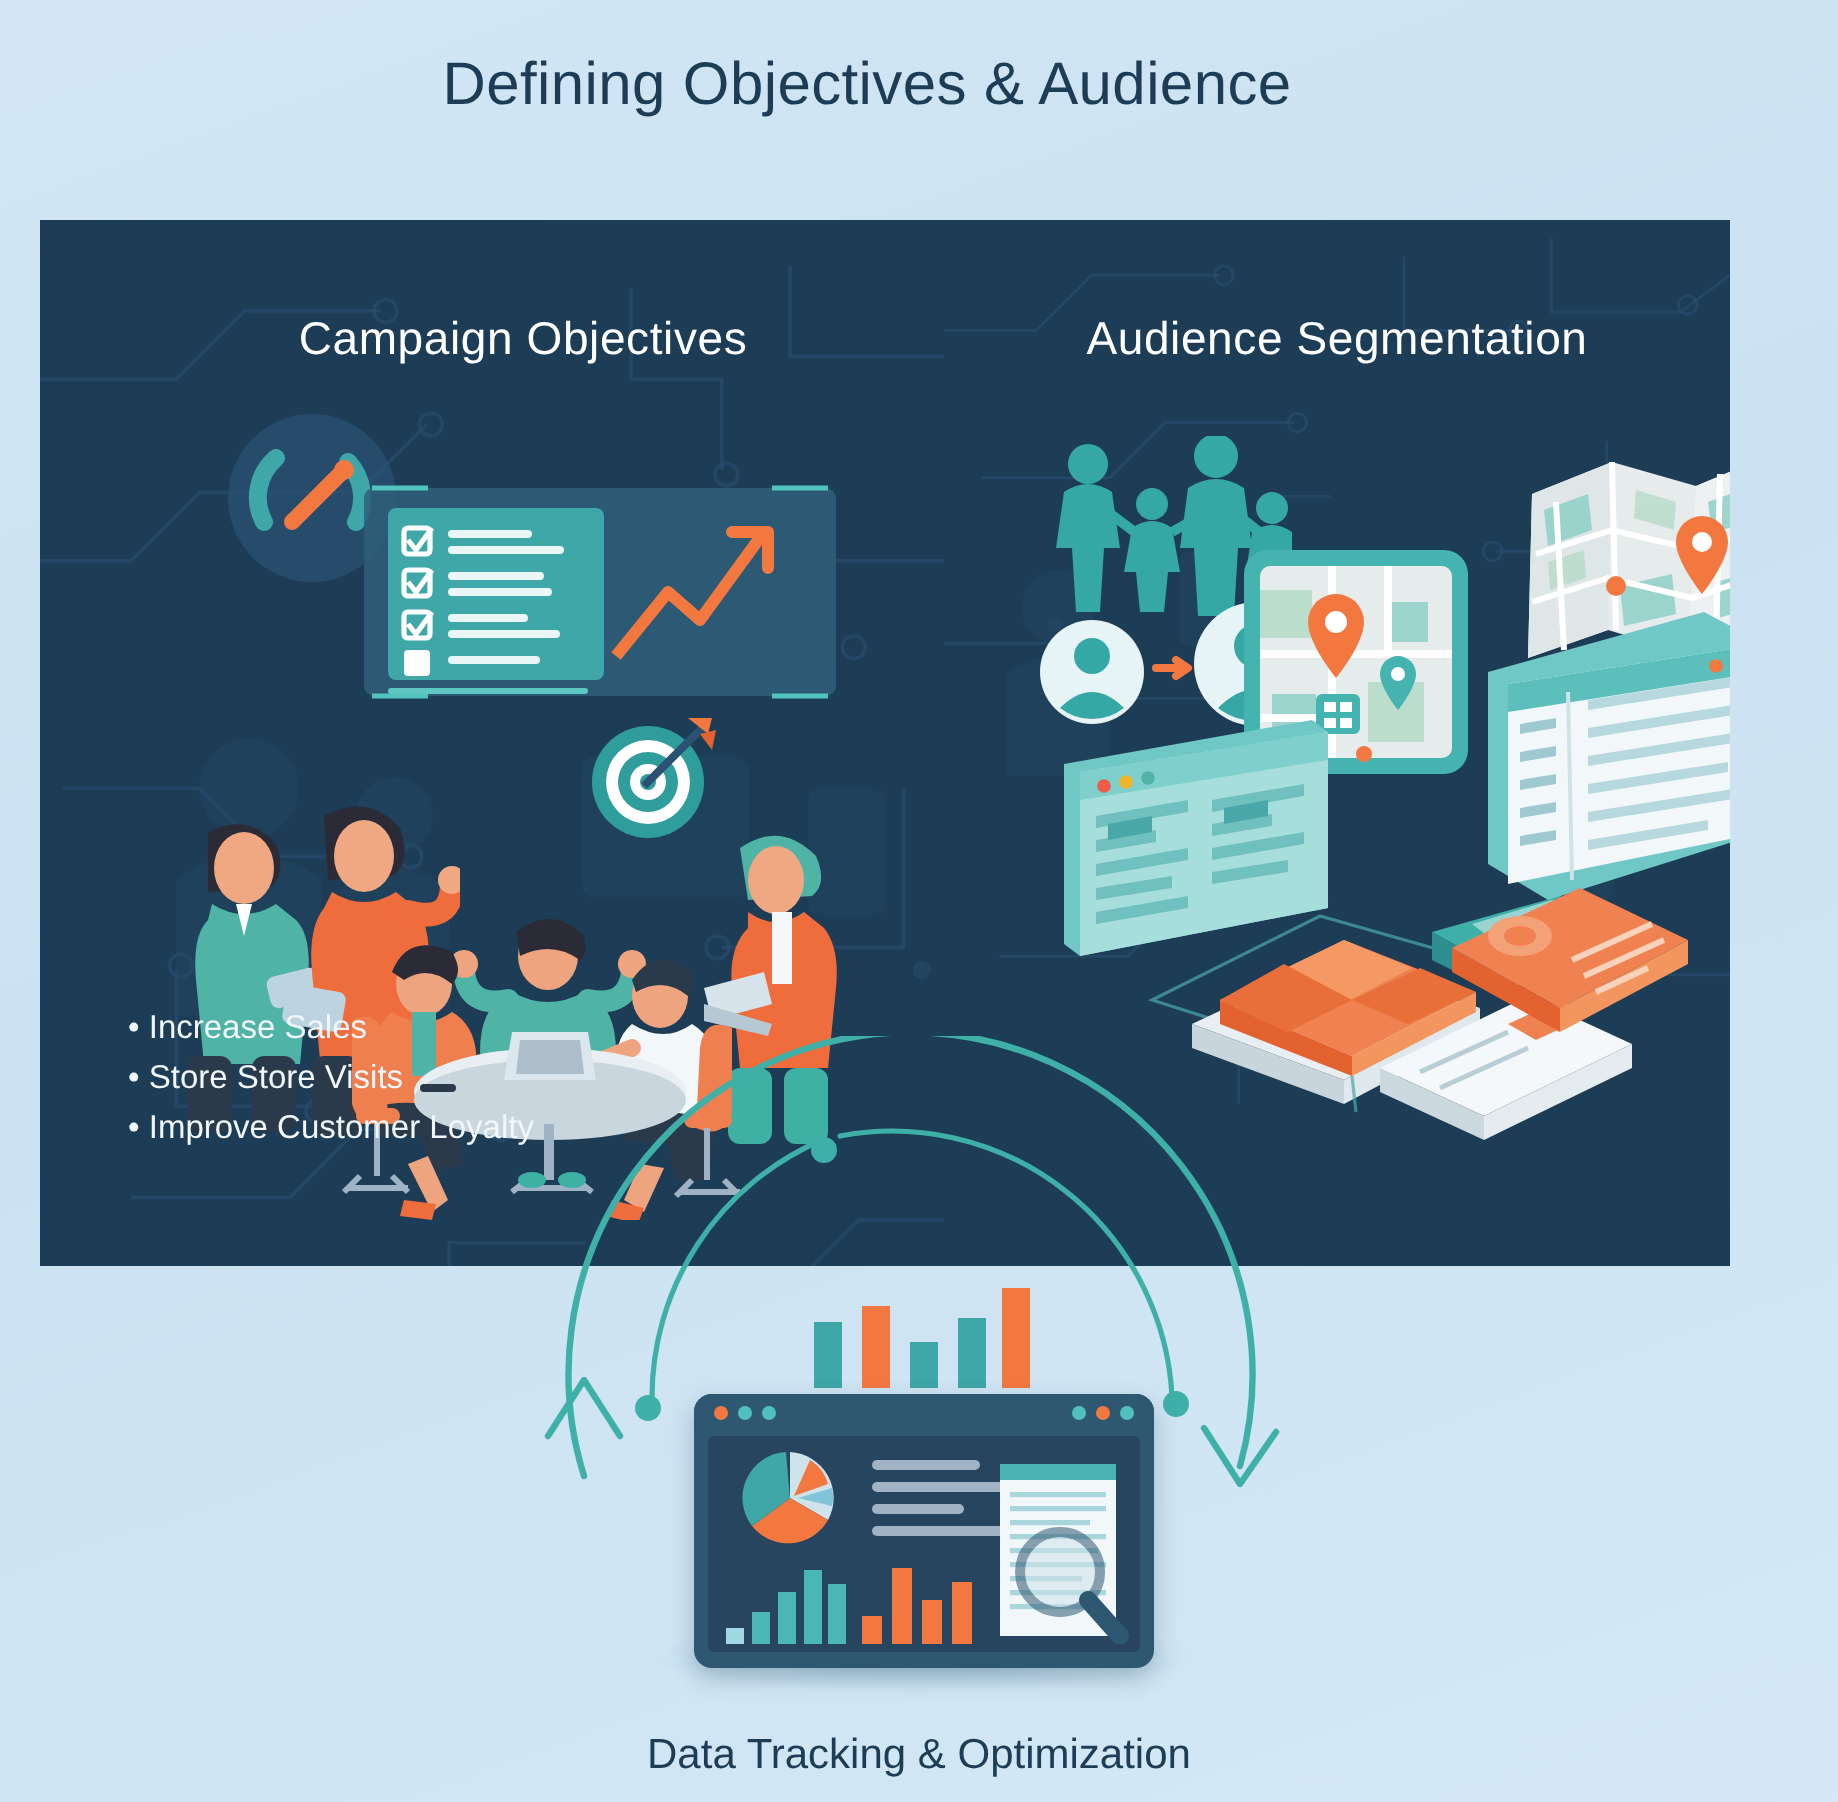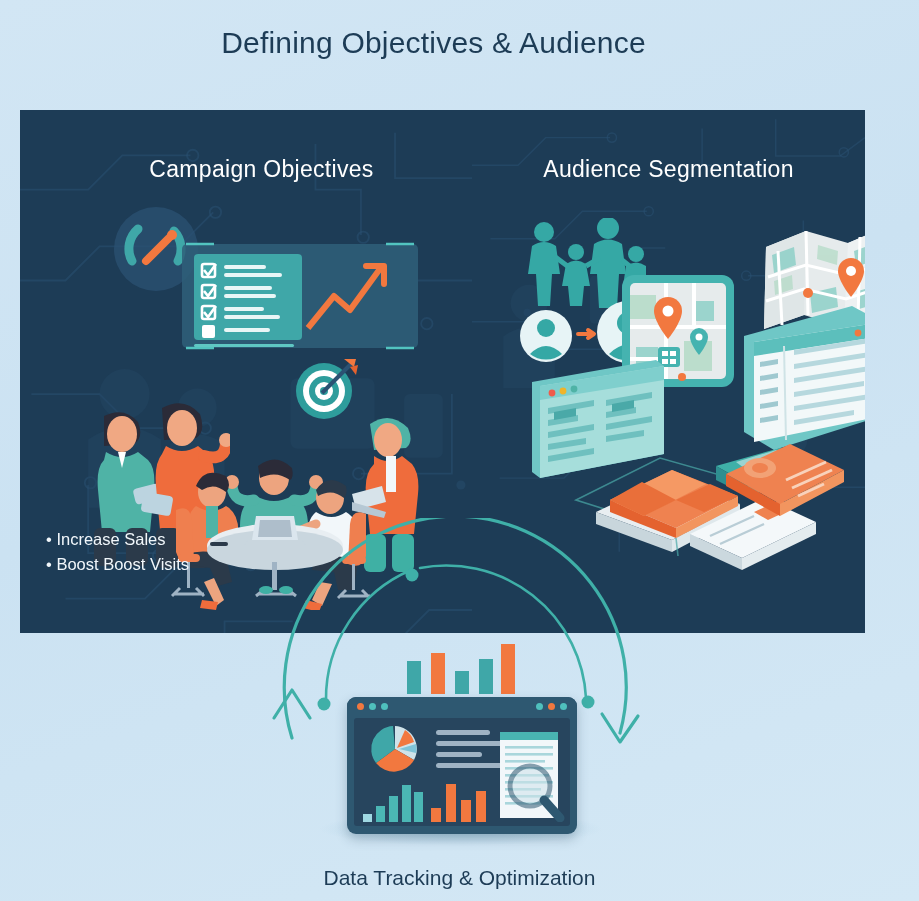--- a/index.html
+++ b/index.html
@@ -39,21 +39,21 @@
   .panel.right { left: 472px; width: 393px; }
   .panel-title {
     position: absolute; top: 46px; left: 0; width: 100%;
     text-align: center; color: #ffffff;
     font-size: 23px; letter-spacing: .3px;
     z-index: 6;
   }
   .circuit { position: absolute; inset: 0; opacity: .5; }
 
   .bullets {
-    position: absolute; left: 26px; bottom: 56px;
+    position: absolute; left: 44px; bottom: 56px;
     z-index: 7; color: #f1f7fb; font-size: 16.5px; line-height: 25px;
   }
   .bullets div::before { content: "• "; }
 
   
   .ill { position: absolute; }
 
   
   .dash-shadow {
     position: absolute; left: 318px; top: 812px;
@@ -269,21 +269,22 @@
         <path d="M78 90 h54 l4 6 h-62 z" fill="#c9d6de"></path>
       </g>
       <rect x="40" y="92" width="18" height="4" rx="2" fill="#2b3a4a"></rect>
 
       <ellipse cx="96" cy="140" rx="7" ry="4" fill="#3fb0a4"></ellipse>
       <ellipse cx="116" cy="140" rx="7" ry="4" fill="#3fb0a4"></ellipse>
     </svg>
 
     <div class="bullets">
       <div>Increase Sales</div>
-      <div>Boost Boost Visits</div>
+      <div>Store Store Visits</div>
+      <div>Improve Customer Loyalty</div>
     </div>
   </div>
 
   <div class="panel right">
 
     <svg class="circuit" viewBox="0 0 427 523">
       <g stroke="#36648c" stroke-width="1.6" fill="none" opacity=".55">
         <path d="M0 60 H50 L80 30 H150"></path>
         <path d="M330 10 V50 H400 L427 30"></path>
         <path d="M250 20 V60 H310"></path>

